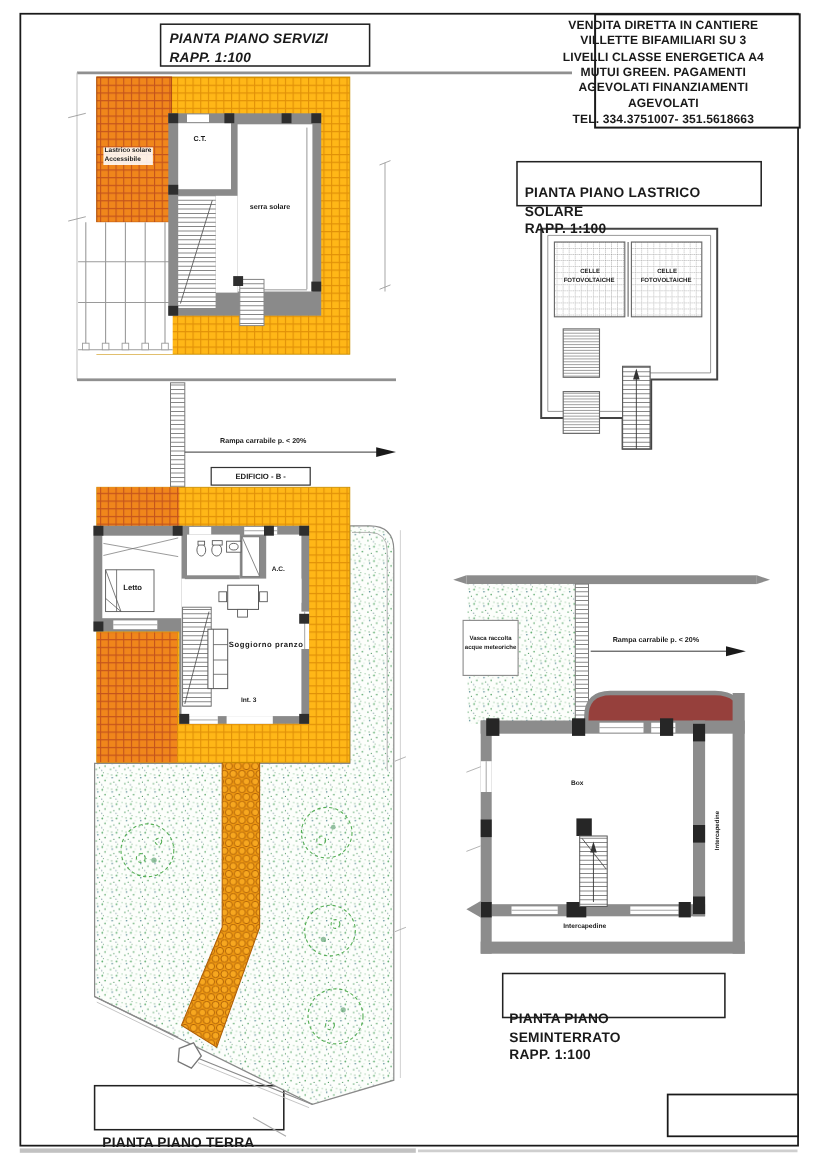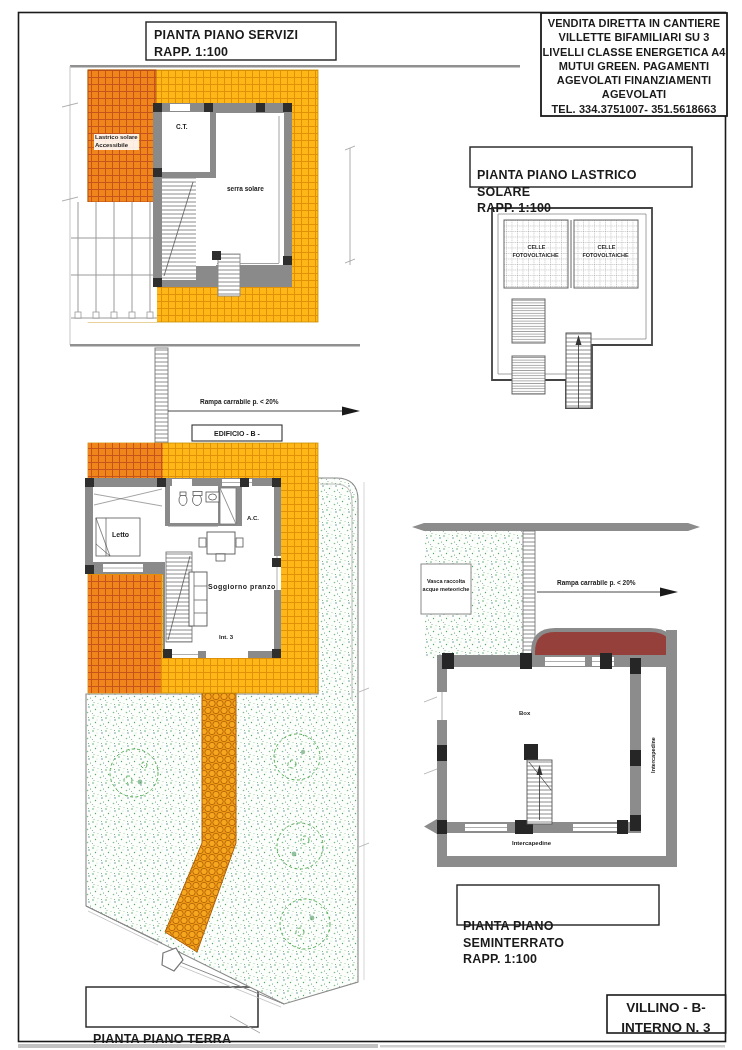--- a/index.html
+++ b/index.html
@@ -315,38 +315,36 @@
     <line x1="539.5" y1="820" x2="539.5" y2="770" stroke="#333" stroke-width="0.8"></line>
     <polygon points="536.5,775 539.5,765 542.5,775" fill="#333"></polygon>
 
     <polygon points="424,826.5 437,819 437,834" fill="#8C8C8C"></polygon>
 
     <line x1="424" y1="702" x2="437" y2="697" stroke="#aaa" stroke-width="0.8"></line>
     <line x1="424" y1="774" x2="437" y2="769" stroke="#aaa" stroke-width="0.8"></line>
   </g>
 </svg>
 
-<div class="lbl banner" style="left:541px;top:16px;width:186px;">VENDITA DIRETTA IN CANTIERE
+<div class="lbl banner" style="left:510px;top:16px;width:186px;">VENDITA DIRETTA IN CANTIERE
 VILLETTE BIFAMILIARI SU 3
 LIVELLI CLASSE ENERGETICA A4
 MUTUI GREEN. PAGAMENTI
 AGEVOLATI FINANZIAMENTI
 AGEVOLATI
 TEL. 334.3751007- 351.5618663</div>
 
-<div class="lbl tt" style="left:154px;top:27px;width:180px;">PIANTA PIANO SERVIZI
+<div class="lbl tt" style="left:154px;top:27px;width:180px;font-style:italic;">PIANTA PIANO SERVIZI
 RAPP. 1:100</div>
 <div class="lbl tt" style="left:477px;top:152px;width:214px;margin-top:15px;">PIANTA PIANO LASTRICO SOLARE
 RAPP. 1:100</div>
 <div class="lbl tt" style="left:93px;top:1031px;width:162px;">PIANTA PIANO TERRA
 RAPP. 1:100</div>
 <div class="lbl tt" style="left:463px;top:918px;width:194px;">PIANTA PIANO SEMINTERRATO
 RAPP. 1:100</div>
-<div class="lbl villino" style="left:607px;top:998px;width:118px;">VILLINO - B-
-INTERNO N. 3</div>
 
 <div class="lbl tiny whitebg" style="left:94px;top:134px;">Lastrico solare
 Accessibile</div>
 <div class="lbl tiny65" style="left:176px;top:123px;">C.T.</div>
 <div class="lbl tiny65" style="left:227px;top:185px;">serra solare</div>
 
 <div class="lbl tiny65" style="left:200px;top:398px;">Rampa carrabile p. &lt; 20%</div>
 <div class="lbl tiny7" style="left:192px;top:429px;width:90px;text-align:center;">EDIFICIO - B -</div>
 <div class="lbl tiny7" style="left:112px;top:530px;">Letto</div>
 <div class="lbl tiny" style="left:247px;top:515px;">A.C.</div>

